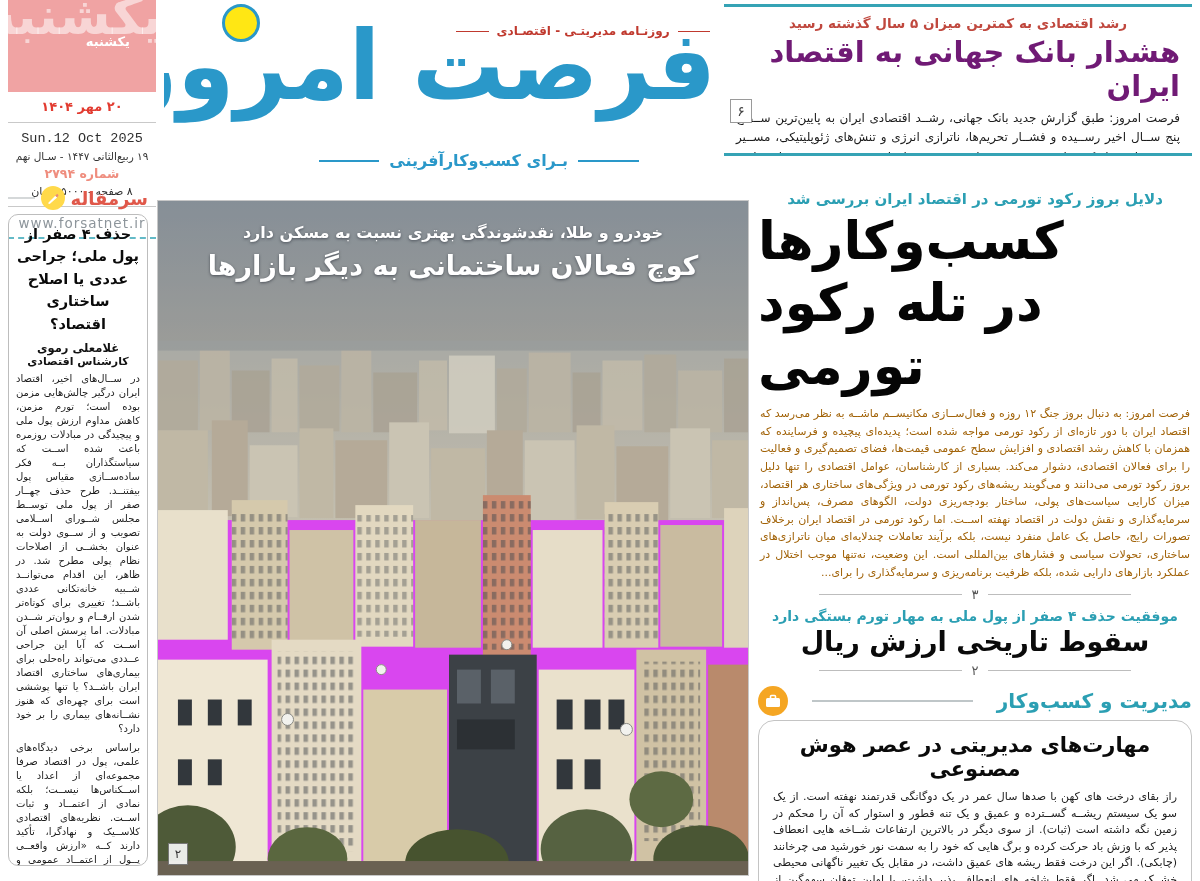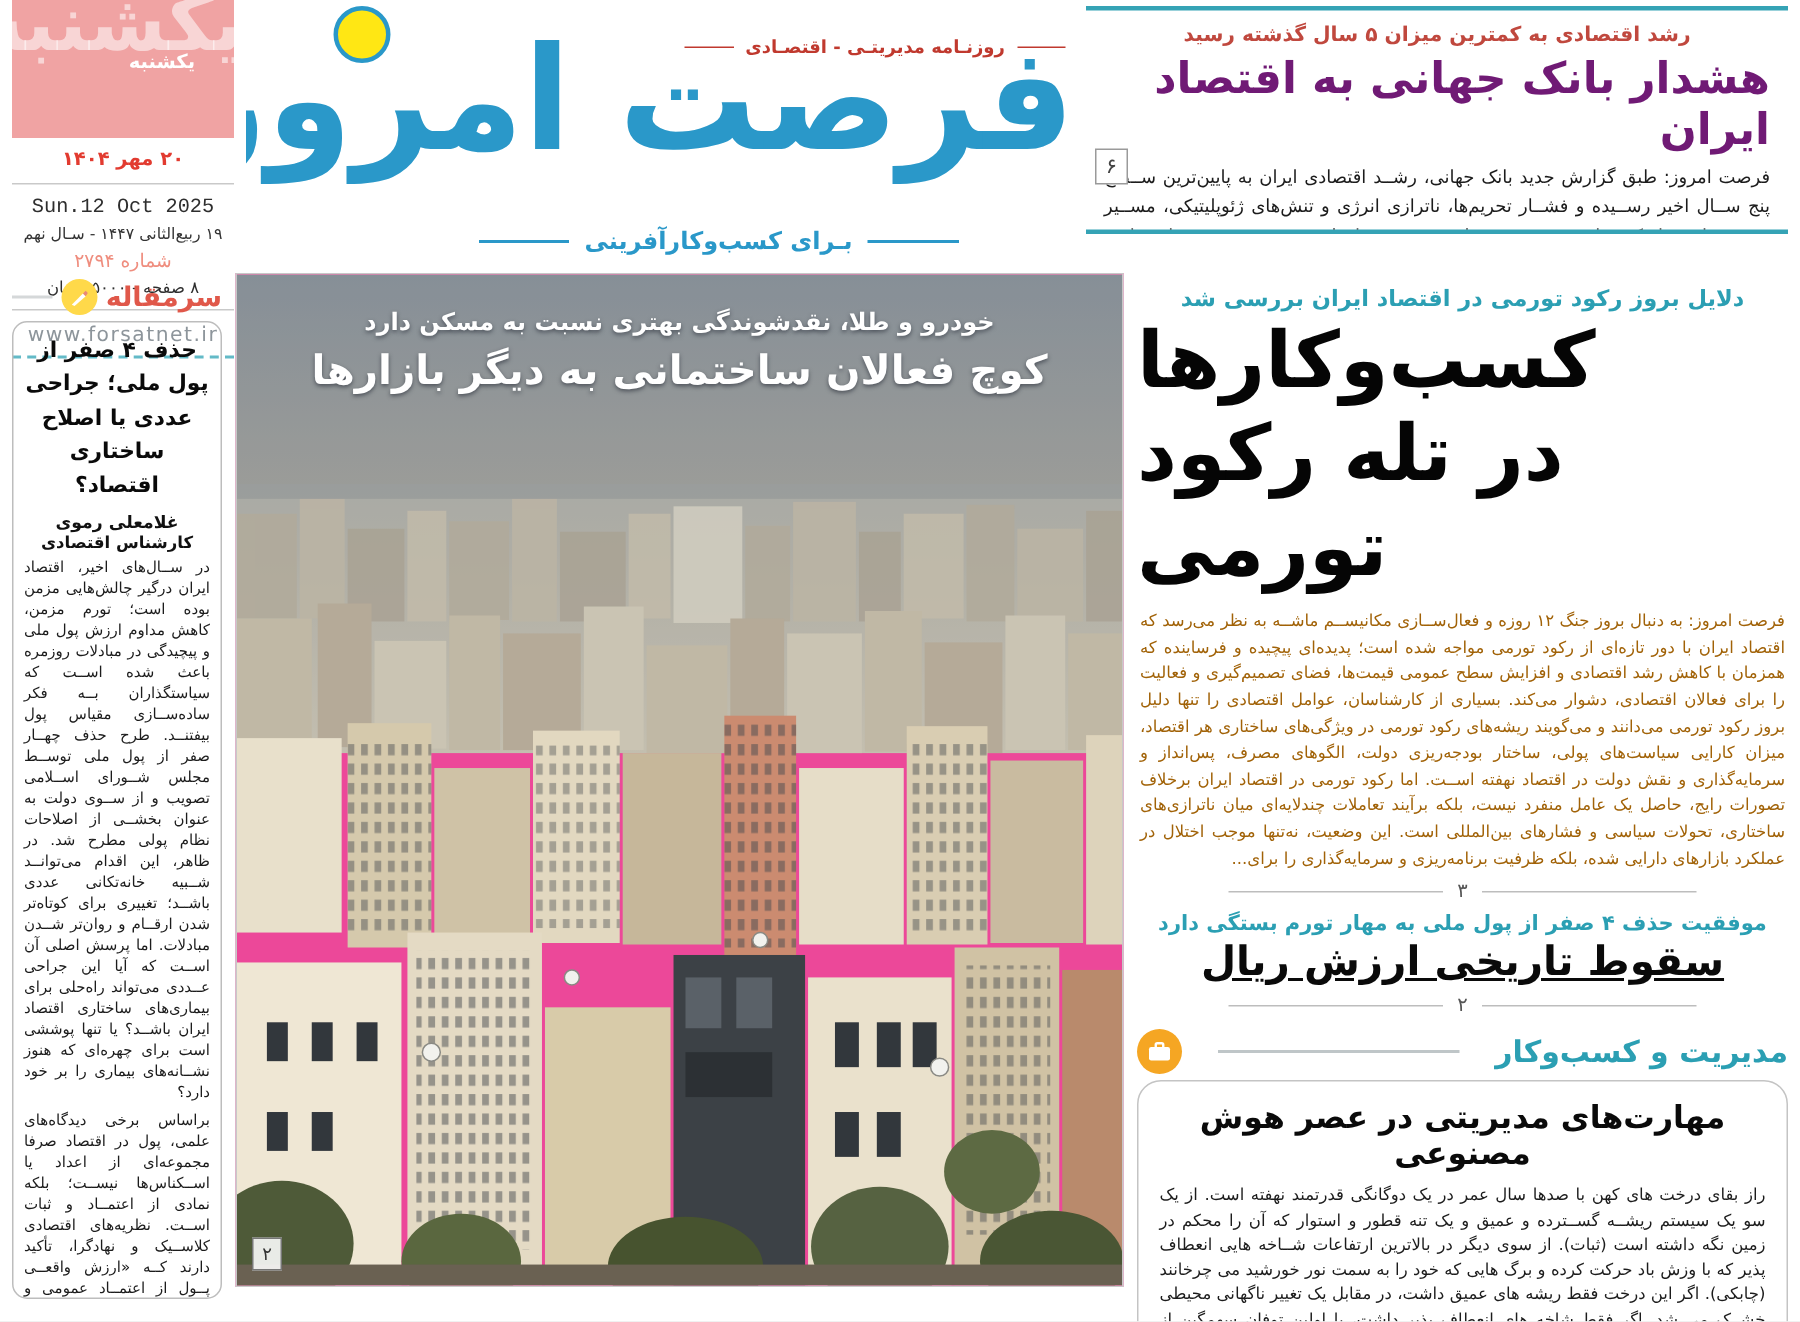--- a/index.html
+++ b/index.html
@@ -27,48 +27,48 @@
   .tagline-bottom::before, .tagline-bottom::after { content:""; flex:1; height:2px; background:#2a98c9; }
 
   
   .mh-info { direction:rtl; text-align:center; font-size:11px; color:#333; padding-top:0; }
   .daybox { position:relative; height:92px; background:#f0a3a3; overflow:hidden; margin-bottom:3px; }
   .daybox .watermark { position:absolute; top:-14px; right:-6px; font-size:52px; font-weight:800; color:rgba(255,255,255,.55); white-space:nowrap; }
   .daybox .day { position:absolute; top:34px; right:26px; color:#ffffff; font-weight:bold; font-size:13px; }
   .date-fa { color:#e23b30; font-weight:bold; font-size:13px; padding:4px 0 8px; border-bottom:1px solid #c9c9c9; }
   .date-en { direction:ltr; font-size:13.5px; color:#2e2e2e; padding:8px 0 2px;font-family:Liberation Mono, monospace; }
   .hijri { font-size:10.5px; color:#333; padding:2px 0; }
-  .issue { color:#ef8d7e; font-weight:normal; font-size:12.5px; padding:2px 0; }
+  .issue { color:#ef8d7e; font-weight:bold; font-size:12.5px; padding:2px 0; }
   .pages { font-size:11px; color:#2e2e2e; padding:2px 0 8px; border-bottom:1px solid #c9c9c9; }
   .website { direction:ltr; color:#8d959b; font-size:13.5px; letter-spacing:1px; padding:8px 0 6px; border-bottom:2px dashed #63bac7; }
 
   
   .content { position:absolute; top:182px; left:0; right:0; height:699px; display:grid; grid-template-columns:140px 592px 1fr; column-gap:9px; padding:0 8px; direction:ltr; }
 
   
   .col-left { direction:rtl; overflow:hidden; }
   .kicker-teal { color:#2b9fb3; font-weight:bold; text-align:center; }
   .lead .kicker-teal { font-size:15px; margin:8px 0 2px; }
   .lead h2 { font-size:52px; line-height:1.2; font-weight:800; color:#050505; text-align:left; letter-spacing:-1px; margin-bottom:8px; }
   .lead .body { font-size:11px; line-height:1.6; color:#a16207; text-align:justify; padding:0 2px; }
   .pagemark { display:flex; align-items:center; gap:10px; color:#555; font-size:13px; margin:6px 14%; }
   .pagemark::before, .pagemark::after { content:""; flex:1; height:1px; background:#bdbdbd; }
   .second .kicker-teal { font-size:14px; margin-top:4px; }
-  .second h3 { font-size:27px; font-weight:800; color:#0a0a0a; text-align:center; margin:2px 0 4px;text-decoration:underline; }
+  .second h3 { font-size:27px; font-weight:800; color:#0a0a0a; text-align:center; margin:2px 0 4px; }
 
   .section-head { display:flex; align-items:center; gap:24px; margin:8px 0 4px; }
   .section-head .title { color:#2b9fb3; font-size:20px; font-weight:800; }
   .section-head .rule { flex:1; height:2px; background:#bfc6c8; position:relative; }
   .badge { width:30px; height:30px; border-radius:50%; background:#f5a623; display:flex; align-items:center; justify-content:center; flex:0 0 auto; }
   .mgmt-box { border:1px solid #c4c4c4; border-radius:16px; padding:10px 14px 4px; height:222px; overflow:hidden; }
   .mgmt-box h4 { font-size:21px; font-weight:800; color:#0a0a0a; text-align:center; margin:2px 0 8px; }
   .mgmt-box .body { font-size:11px; line-height:1.5; color:#1c1c1c; text-align:justify; }
 
   
-  .photo { position:relative; height:676px; margin-top:0; border:1px solid #c8c8c8; overflow:hidden; background:#ec4899; }
+  .photo { position:relative; height:676px; margin-top:18px; border:1px solid #c8c8c8; overflow:hidden; background:#d946ef; }
   .photo svg { display:block; width:100%; height:100%; }
   .photo-caption { position:absolute; top:22px; left:0; right:0; text-align:center; color:#ffffff; text-shadow:0 1px 3px rgba(40,45,55,.65); }
   .photo-caption .pc-kicker { font-size:16px; font-weight:bold; }
   .photo-caption .pc-head { font-size:27px; font-weight:800; margin-top:8px; letter-spacing:-.5px; }
   .photo .pagebox2 { position:absolute; left:10px; bottom:10px; width:20px; height:22px; background:rgba(255,255,255,.88); border:1px solid #777; color:#333; font-size:12px; display:flex; align-items:center; justify-content:center; }
 
   
   .col-right { direction:rtl; overflow:hidden; }
   .edit-head { display:flex; align-items:center; gap:6px; margin:4px 0 4px; }
   .edit-head .title { color:#e0584a; font-size:18px; font-weight:800; }

